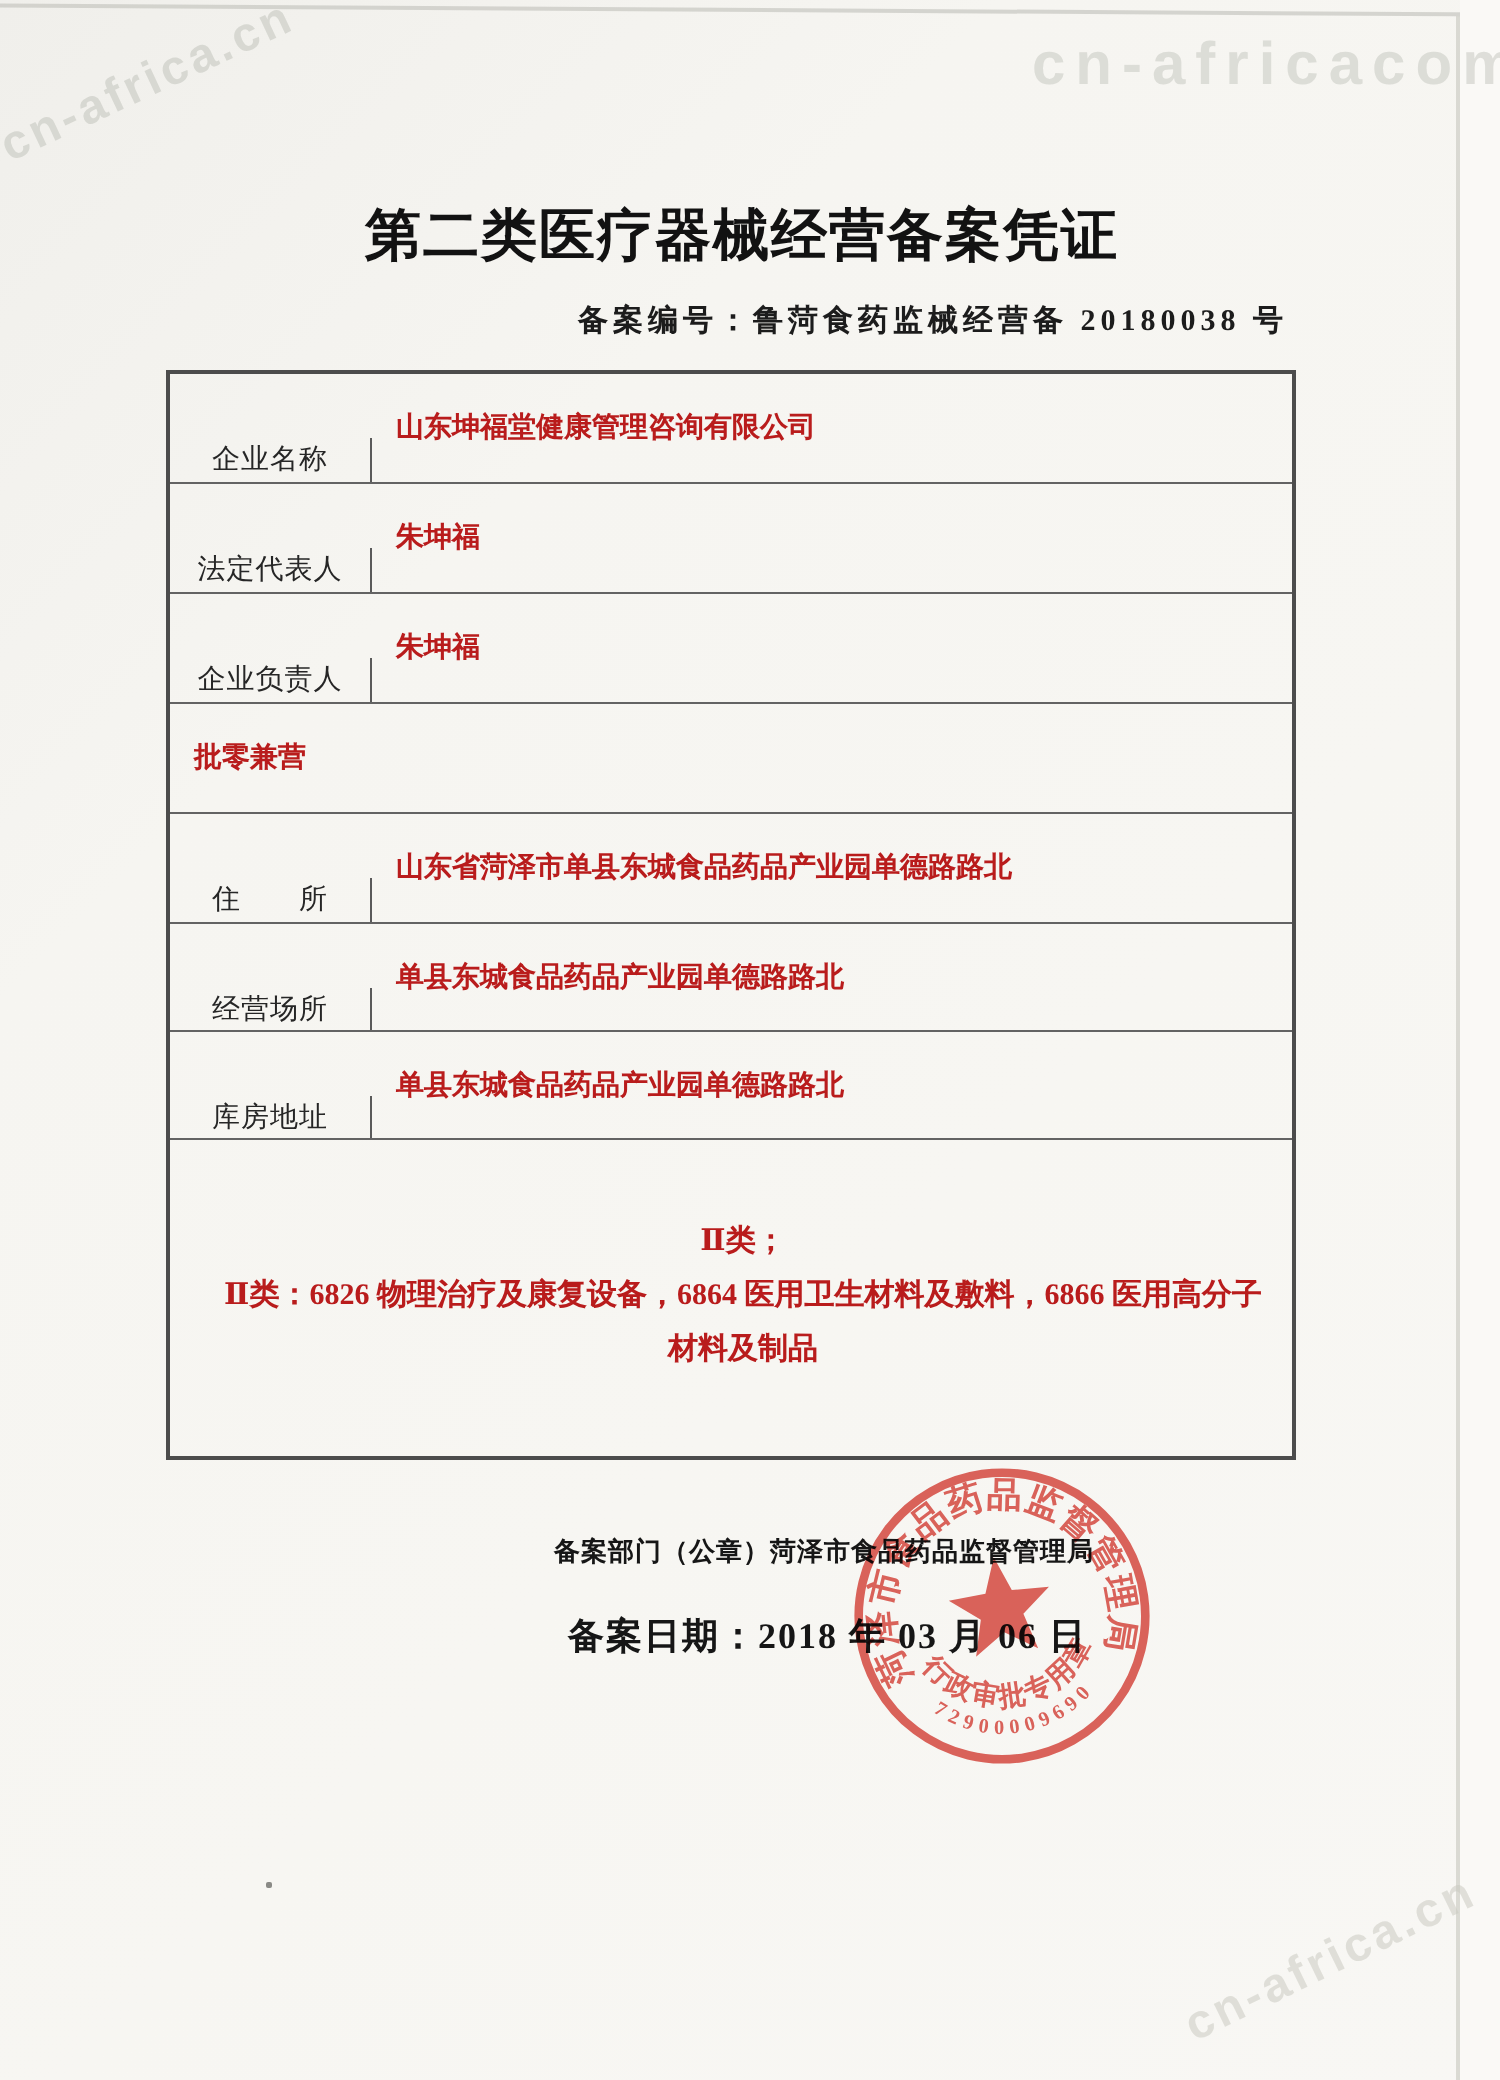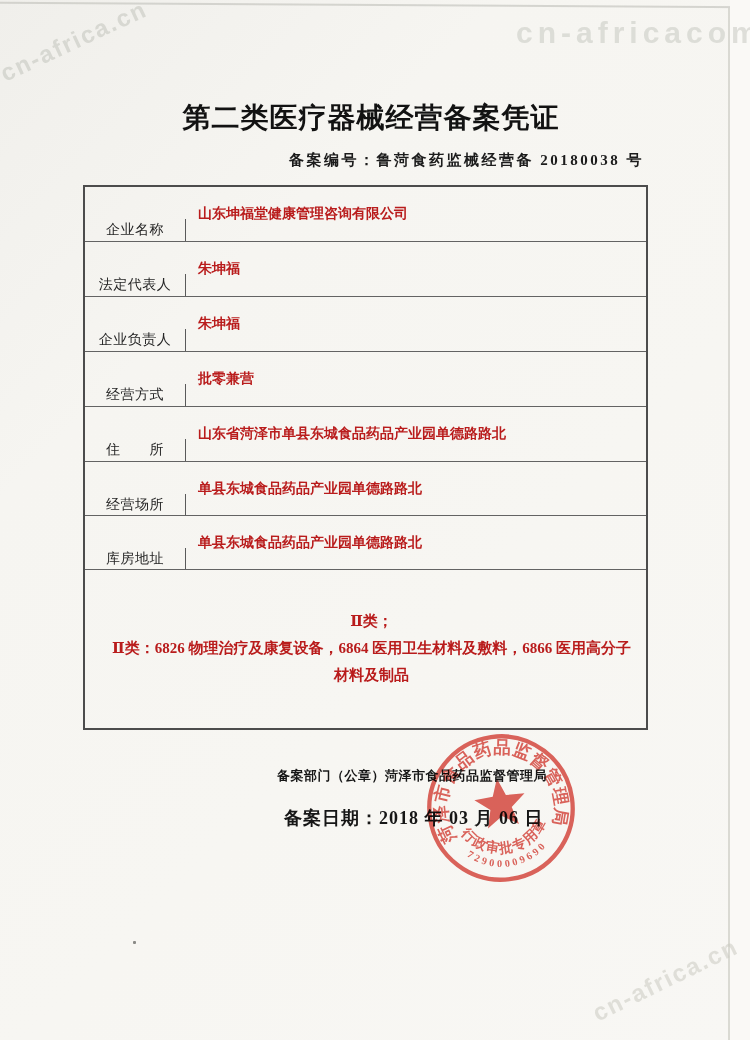--- a/index.html
+++ b/index.html
@@ -71,21 +71,20 @@
   </div>
   <div class="row h54">
     <div class="cell-label">法定代表人</div>
     <div class="cell-value">朱坤福</div>
   </div>
   <div class="row h54">
     <div class="cell-label">企业负责人</div>
     <div class="cell-value">朱坤福</div>
   </div>
   <div class="row h54">
-    <div class="cell-label">经营方式</div>
     <div class="cell-value">批零兼营</div>
   </div>
   <div class="row h54">
     <div class="cell-label">住　　所</div>
     <div class="cell-value">山东省菏泽市单县东城食品药品产业园单德路路北</div>
   </div>
   <div class="row h53">
     <div class="cell-label">经营场所</div>
     <div class="cell-value">单县东城食品药品产业园单德路路北</div>
   </div>

